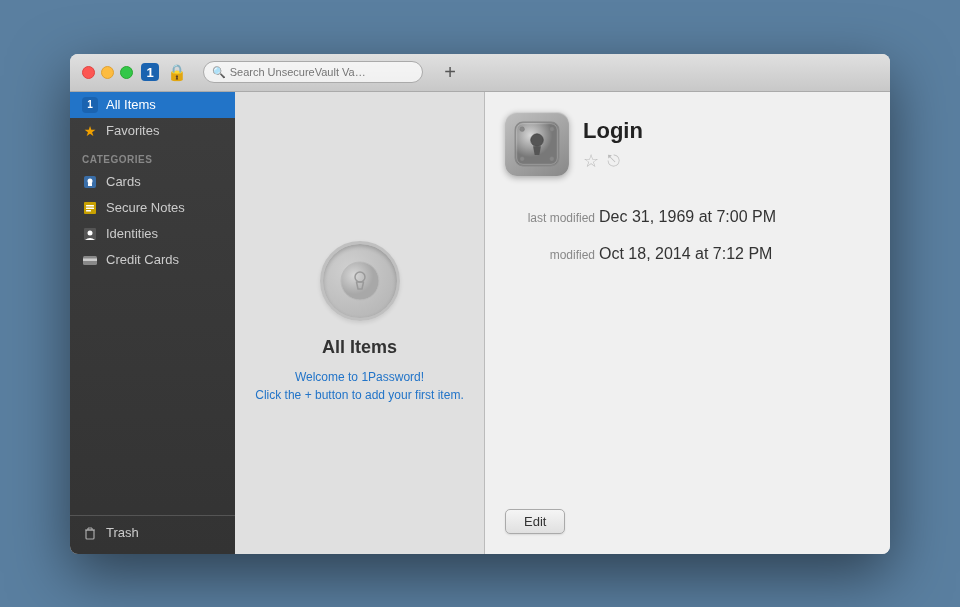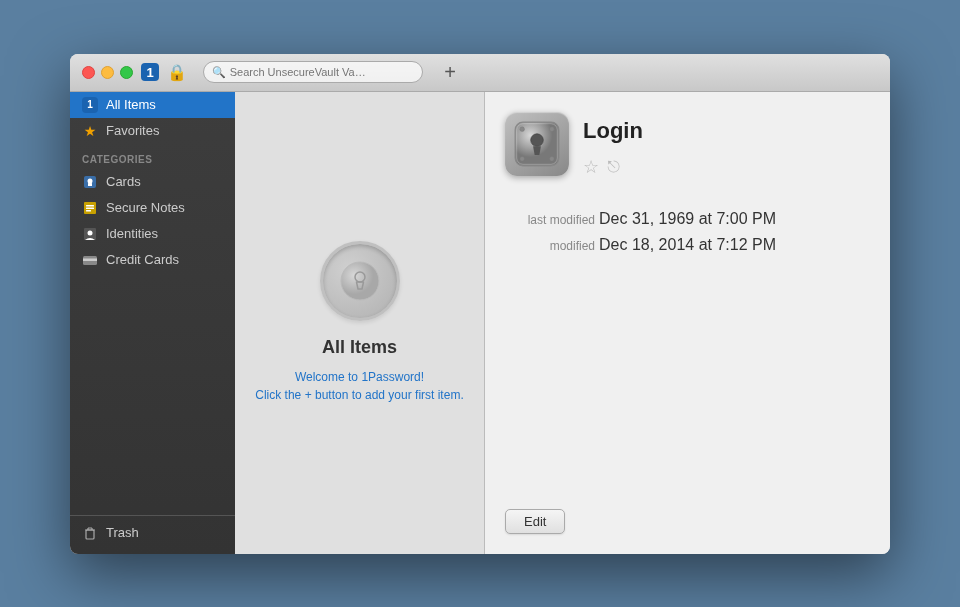--- a/index.html
+++ b/index.html
@@ -222,21 +222,21 @@
       display: flex;
       align-items: center;
       justify-content: center;
       box-shadow: 0 2px 6px rgba(0,0,0,0.3), inset 0 1px 1px rgba(255,255,255,0.4);
       flex-shrink: 0;
     }
 
     .detail-title-area {
       display: flex;
       flex-direction: column;
-      gap: 12px;
+      gap: 6px;
       padding-top: 6px;
     }
 
     .detail-title {
       font-size: 22px;
       font-weight: bold;
       color: #222;
     }
 
     .detail-actions {
@@ -254,21 +254,21 @@
     .share-icon {
       font-size: 16px;
       color: #bbb;
       cursor: pointer;
     }
 
     .detail-meta {
       margin-top: 8px;
       display: flex;
       flex-direction: column;
-      gap: 8px;
+      gap: 19px;
     }
 
     .meta-row {
       display: flex;
       align-items: baseline;
       gap: 4px;
     }
 
     .meta-label {
       font-size: 12px;
@@ -489,21 +489,21 @@
         </div>
       </div>
 
       <div class="detail-meta">
         <div class="meta-row">
           <span class="meta-label">last modified</span>
           <span class="meta-value">Dec 31, 1969 at 7:00 PM</span>
         </div>
         <div class="meta-row">
           <span class="meta-label">modified</span>
-          <span class="meta-value">Dec 18, 2014 at 7:12 PM</span>
+          <span class="meta-value">Oct 18, 2014 at 7:12 PM</span>
         </div>
       </div>
 
       <div class="detail-bottom">
         <button class="edit-button">Edit</button>
       </div>
     </div>
 
   </div>
 </div>

